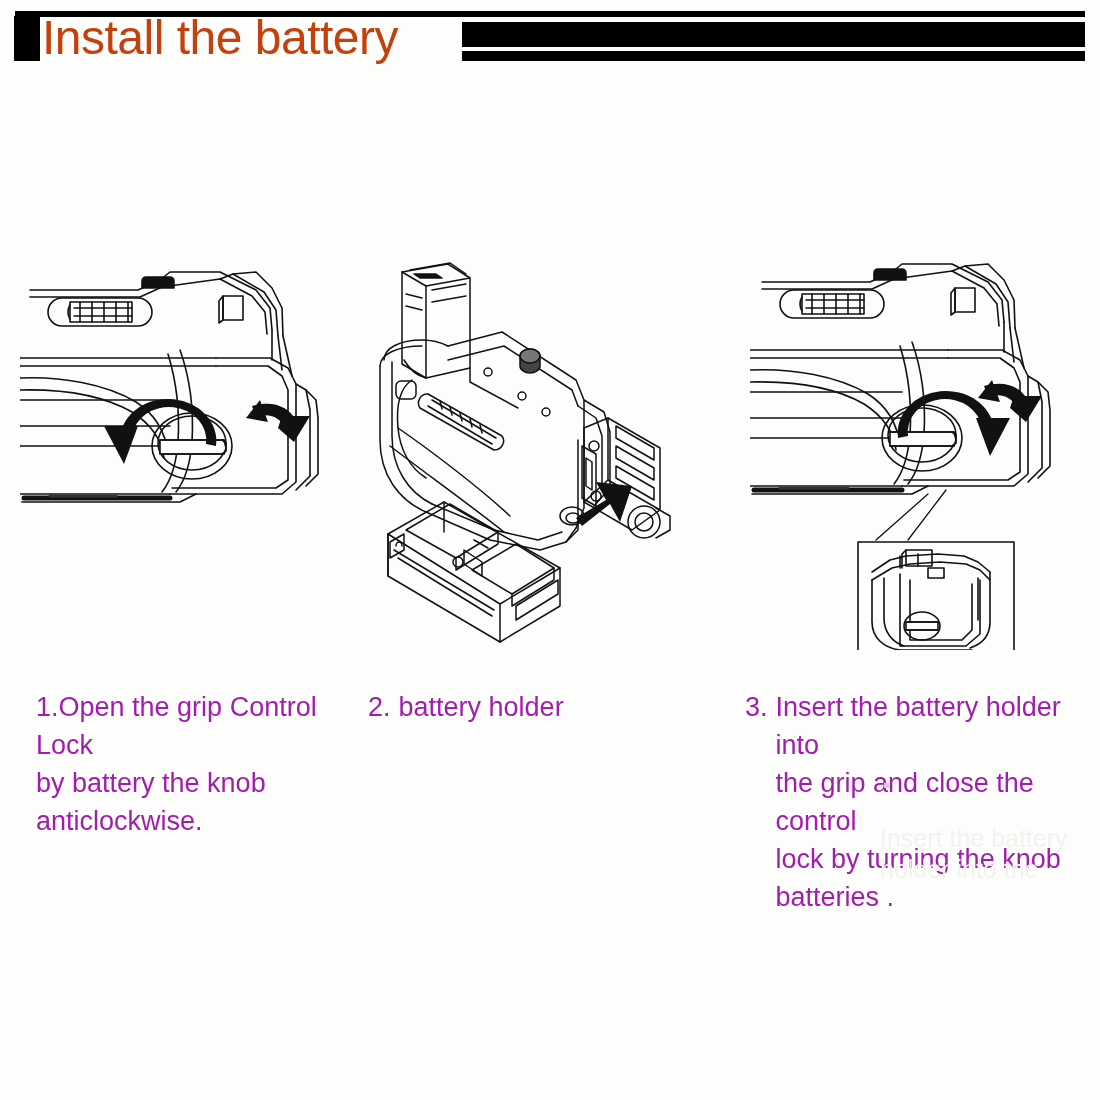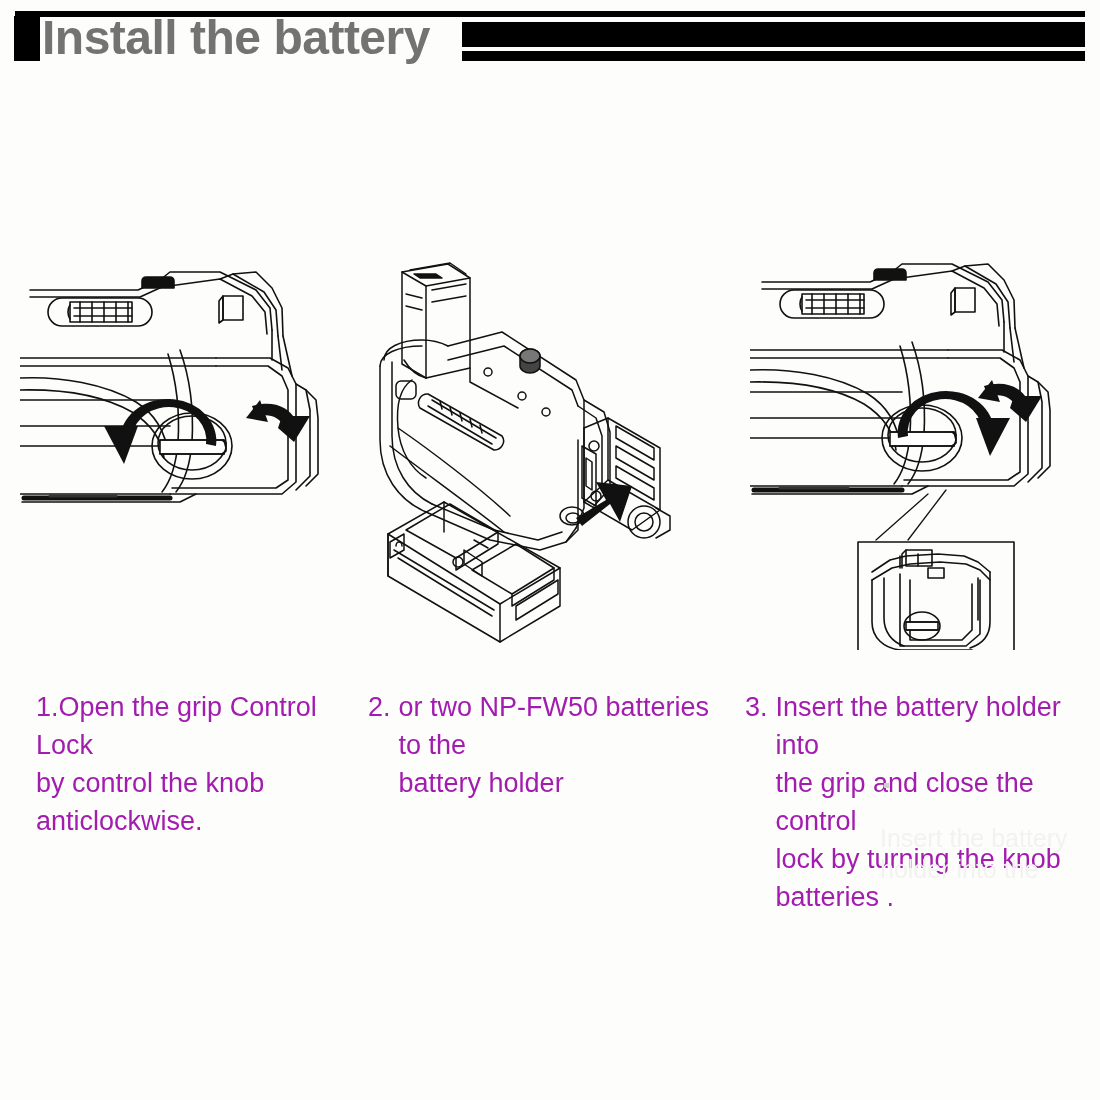--- a/index.html
+++ b/index.html
@@ -13,22 +13,22 @@
     position:relative;
   }
   
   .header{position:absolute;left:0;top:0;width:1100px;height:90px;}
   .rule-top{position:absolute;left:15px;top:11px;width:1070px;height:6px;background:#000;}
   .bar-thick{position:absolute;left:462px;top:22px;width:623px;height:25px;background:#000;}
   .bar-thin{position:absolute;left:462px;top:51px;width:623px;height:10px;background:#000;}
   .title-wrap{position:absolute;left:14px;top:14px;display:flex;align-items:center;}
   .title-bullet{width:26px;height:45px;background:#000;margin-right:2px;}
   .title-text{
-    font-size:48px;line-height:48px;font-weight:700;
-    letter-spacing:-0.5px;color:#737373;white-space:nowrap;text-align:center;
+    font-size:48px;line-height:48px;font-weight:400;
+    letter-spacing:-0.5px;color:#c2410c;white-space:nowrap;text-align:center;
   }
   
   .figures{position:absolute;left:0;top:250px;width:1100px;height:420px;}
   .fig{position:absolute;top:0;}
   .fig svg{display:block;}
   #fig1{left:20px;}
   #fig2{left:370px;}
   #fig3{left:750px;}
   
   .captions{position:absolute;left:0;top:672px;width:1100px;height:150px;}
@@ -334,29 +334,28 @@
         </g>
       </g>
     </svg>
   </div>
 </div>
 
 <div class="captions">
 
   <div class="caption" id="cap1">
     <span class="cap-body">1.Open the grip Control Lock</span>
-    <span class="cap-body">by control the knob</span>
+    <span class="cap-body">by battery the knob</span>
     <span class="cap-body">anticlockwise.</span>
   </div>
 
   <div class="caption" id="cap2">
     <div class="hang">
       <span class="num">2.</span>
       <span class="txt">
-        <span class="cap-body">or two NP-FW50 batteries to the</span>
         <span class="cap-body">battery holder</span>
       </span>
     </div>
   </div>
 
   <div class="caption" id="cap3">
     <div class="hang">
       <span class="num">3.</span>
       <span class="txt">
         <span class="cap-body">Insert the battery holder into</span>

